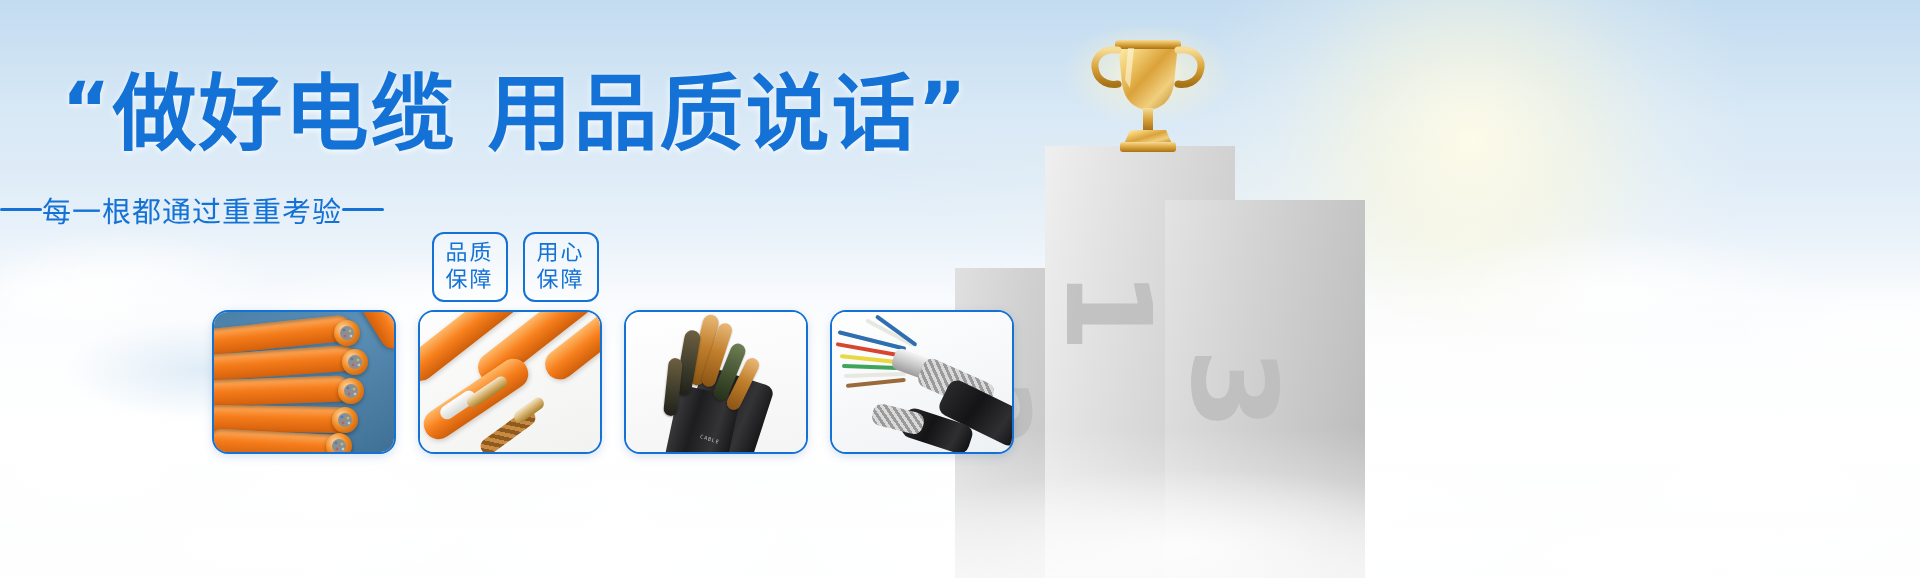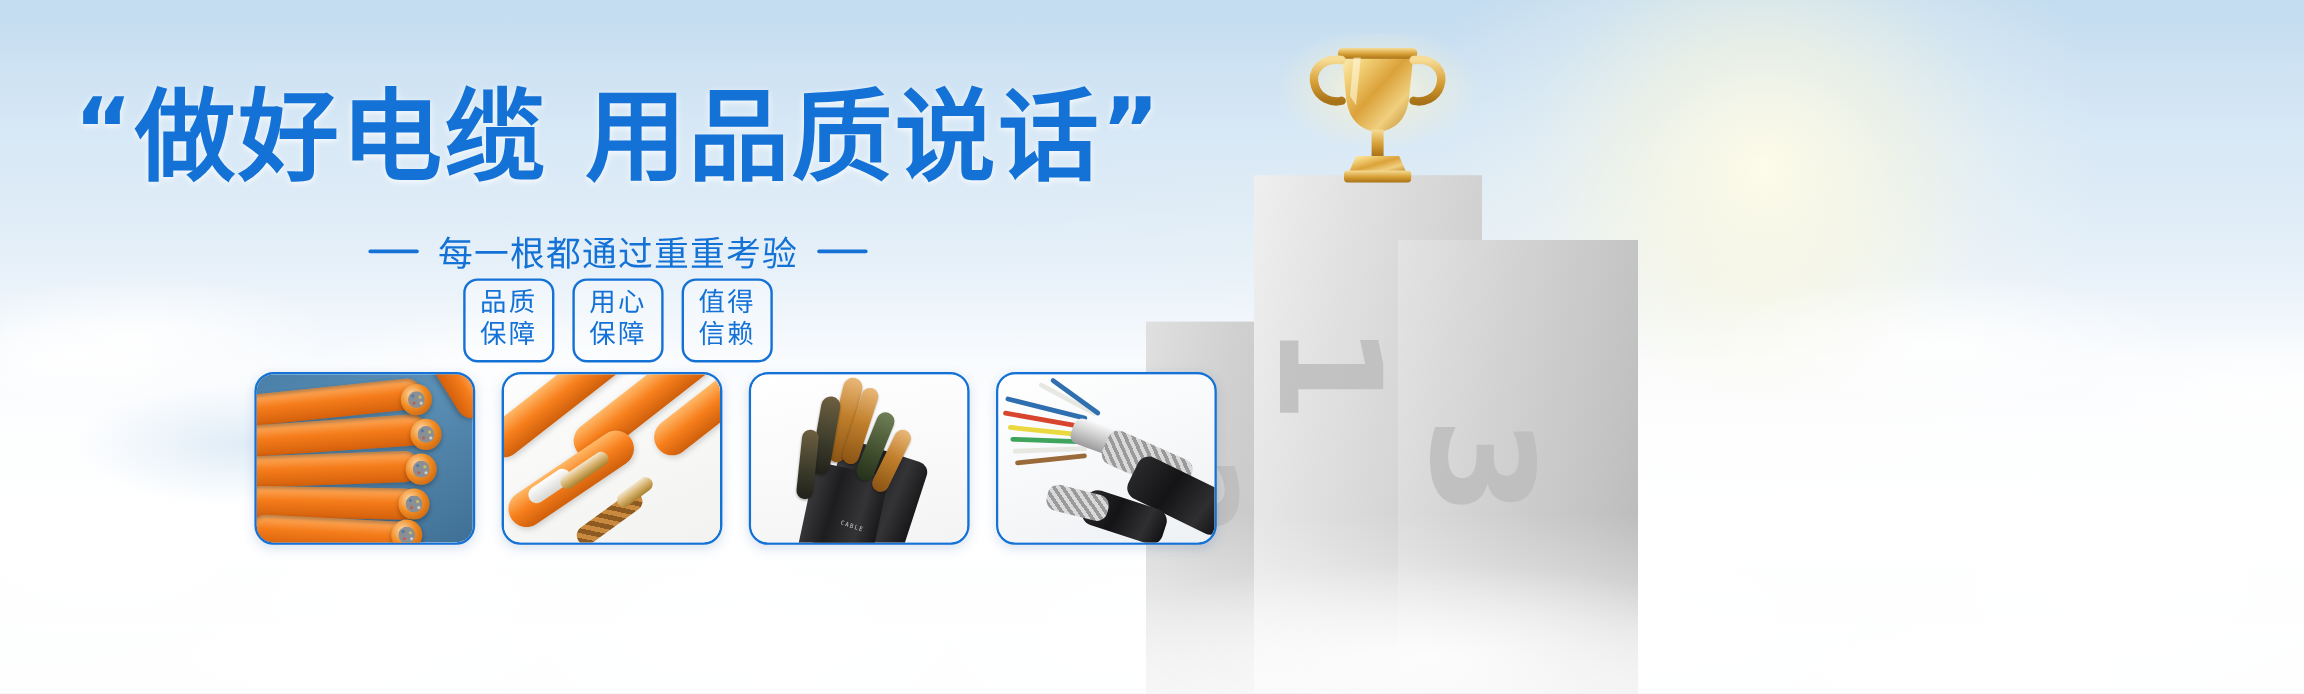--- a/index.html
+++ b/index.html
@@ -61,21 +61,21 @@
   .headline{
     position:absolute;left:0;top:72px;width:1030px;text-align:center;
     font-size:84px;line-height:1;font-weight:700;color:#1472d6;
     letter-spacing:2px;white-space:nowrap;
     text-shadow:0 2px 6px rgba(255,255,255,0.85);
   }
   .headline .q{font-size:74px;vertical-align:top;}
 
   .subtitle-row{
     position:absolute;left:0;top:188px;width:1030px;
-    display:flex;align-items:center;justify-content:center;gap:16px;
+    display:flex;align-items:center;
   }
   .dash{width:42px;height:3px;background:#1472d6;border-radius:2px;}
   .subtitle{
     font-size:29px;font-weight:400;color:#1472d6;letter-spacing:1px;white-space:nowrap;
   }
 
   .badges{
     position:absolute;left:0;top:232px;width:1030px;
     display:flex;justify-content:center;gap:15px;
   }
@@ -294,24 +294,20 @@
 
     <div class="badges">
       <div class="badge">
         <span>品质</span>
         <span>保障</span>
       </div>
       <div class="badge">
         <span>用心</span>
         <span>保障</span>
       </div>
-      <div class="badge">
-        <span>值得</span>
-        <span>信赖</span>
-      </div>
     </div>
 
     <div class="cards">
 
       <div class="card">
         <div class="card-inner c1">
           <div class="rope" style="left:-12px;top:10px;width:150px;transform:rotate(-6deg);"></div>
           <div class="rope" style="left:-16px;top:38px;width:158px;transform:rotate(-4deg);"></div>
           <div class="rope" style="left:-14px;top:66px;width:150px;transform:rotate(-2deg);"></div>
           <div class="rope" style="left:-10px;top:94px;width:146px;transform:rotate(1deg);"></div>

